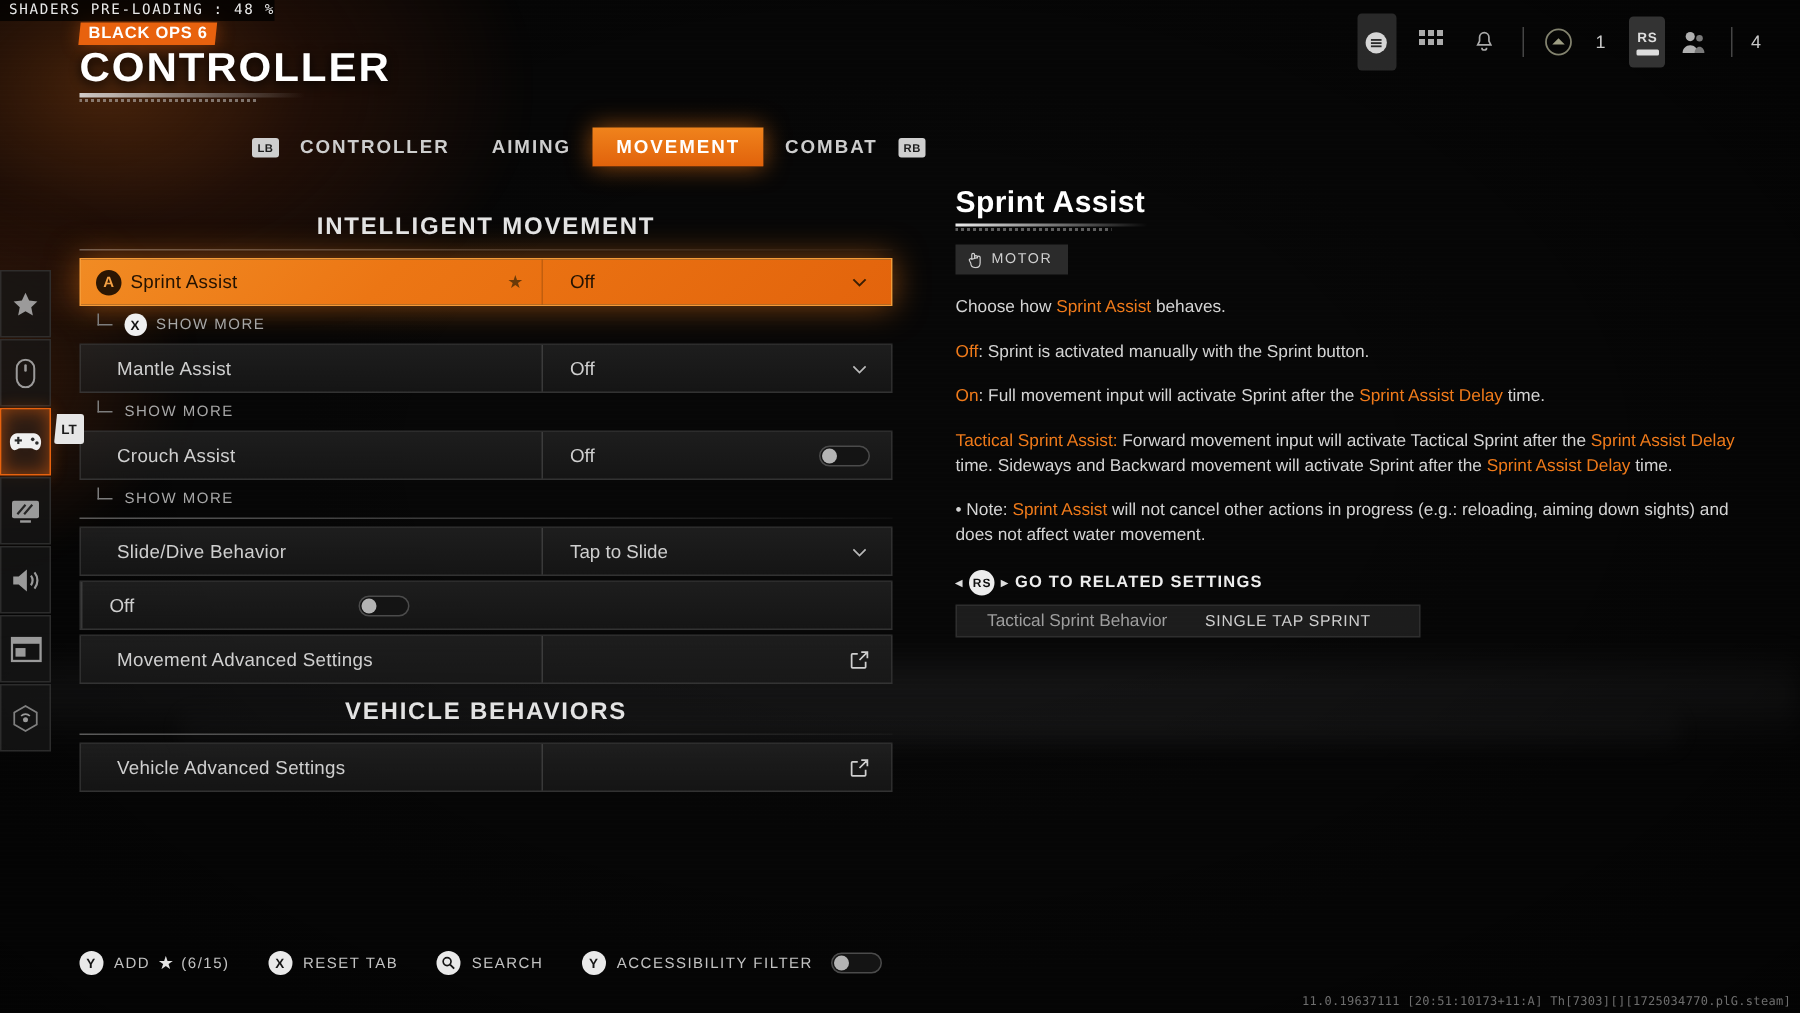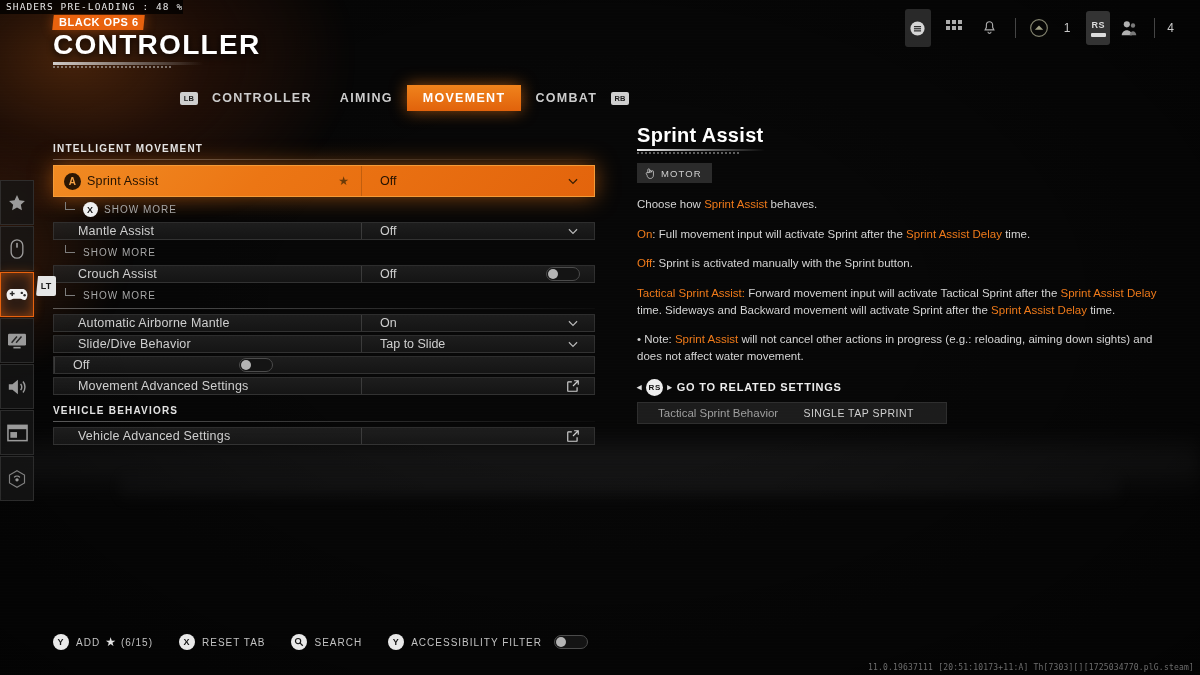--- a/index.html
+++ b/index.html
@@ -104,45 +104,46 @@
   .lnav svg { opacity:.8; }
   .lnav.active svg { opacity:1; }
   #lt-badge {
     position:absolute; left:36px; top:276px; width:20px; height:20px;
     background:#e6e6e6; color:#1b1b1b; font-size:9px; font-weight:bold;
     display:flex; align-items:center; justify-content:center;
     border-radius:2px; clip-path:polygon(10% 0,100% 0,100% 100%,0 100%); z-index:31;
   }
 
   
-  #tabs { position:absolute; left:180px; top:85px; display:flex; align-items:center; z-index:20; }
+  #tabs { position:absolute; left:168px; top:85px; display:flex; align-items:center; z-index:20; }
   .bumper {
     width:18px; height:13px; border-radius:2px; background:#cfcfcf; color:#1c1c1c;
     font-size:7.5px; font-weight:bold; display:flex; align-items:center; justify-content:center;
     letter-spacing:.3px;
   }
   .tab {
     font-size:12.5px; font-weight:bold; letter-spacing:1.3px; color:#cdcdcd;
     padding:6px 14px; font-family:"Liberation Sans Narrow","Liberation Sans",sans-serif;
   }
   .tab.active {
     background:linear-gradient(to bottom,#f0831c,#e1620b); color:#fff;
     box-shadow:0 0 16px rgba(240,120,20,.6); padding:6px 16px;
   }
 
   
   #settings { position:absolute; left:53px; top:133px; width:542px; z-index:15; }
   .sec-head {
-    font-size:10px; font-weight:bold; letter-spacing:1.2px; color:#e3e3e3;
+    font-size:16px; font-weight:bold; letter-spacing:1.2px; color:#e3e3e3;
     margin-top:10px; margin-bottom:5px;
     font-family:"Liberation Sans Narrow","Liberation Sans",sans-serif;
+    text-align:center;
   }
   .sec-rule { height:1px; background:linear-gradient(to right,rgba(190,190,190,.45),rgba(120,120,120,.06)); margin-bottom:5px; }
   .row {
-    display:flex; height:18px; align-items:stretch; margin-bottom:3px;
+    display:flex; height:33px; align-items:stretch; margin-bottom:3px;
     background:linear-gradient(to bottom, rgba(38,38,38,.72), rgba(26,26,26,.72));
     border:1px solid rgba(85,85,85,.38);
   }
   .row.hl {
     background:linear-gradient(135deg,#f18b23 0%,#ec7614 38%,#e3640c 100%);
     border:1px solid #f59b38; height:32px;
     box-shadow:0 0 22px rgba(236,118,20,.55);
   }
   .row .lbl {
     flex:1; display:flex; align-items:center; padding-left:24px;
@@ -183,21 +184,21 @@
   
   #detail { position:absolute; left:637px; top:124px; width:530px; z-index:15; }
   #detail-title {
     font-size:20px; font-weight:bold; color:#fff; letter-spacing:.3px; line-height:1.1;
     font-family:"Liberation Sans Narrow","Liberation Sans",sans-serif;
   }
   #detail-rule { width:128px; height:2px; background:linear-gradient(to right,#ededed,rgba(140,140,140,0)); margin-top:3px; }
   #detail-rule2 { width:104px; height:2px; margin-top:1px;
     background:repeating-linear-gradient(to right, rgba(200,200,200,.45) 0px, rgba(200,200,200,.45) 2px, rgba(0,0,0,0) 2px, rgba(0,0,0,0) 4px); }
   .tag {
-    display:inline-flex; align-items:center; gap:5px; margin-top:9px;
+    display:inline-flex; gap:5px; margin-top:9px;
     background:rgba(52,52,52,.8); padding:4px 10px 4px 8px;
     font-size:9.5px; letter-spacing:1.1px; color:#cfcfcf;
     font-family:"Liberation Sans Narrow","Liberation Sans",sans-serif;
   }
   .ptxt {
     font-size:11.5px; line-height:1.45; color:#d4d4d4; margin-top:13px;
     font-family:"Liberation Sans Narrow","Liberation Sans",sans-serif;
   }
   .or { color:#ef7a1a; }
   .rel-head {
@@ -414,30 +415,20 @@
         </span>
     </div>
   </div>
   <div class="showmore">
     <span class="branch"></span>
     <span>SHOW MORE</span>
   </div>
 
   <div class="sec-rule"></div>
 
-  <div class="row">
-    <div class="lbl">Automatic Airborne Mantle</div>
-    <div class="sep"></div>
-    <div class="val">
-      <span>On</span>
-      <svg class="chev" viewBox="0 0 24 24">
-          <path d="M5 9l7 7 7-7" fill="none" stroke="#b9b9b9" stroke-width="2"></path>
-        </svg>
-    </div>
-  </div>
 
   <div class="row">
     <div class="lbl">Slide/Dive Behavior</div>
     <div class="sep"></div>
     <div class="val">
       <span>Tap to Slide</span>
       <svg class="chev" viewBox="0 0 24 24">
           <path d="M5 9l7 7 7-7" fill="none" stroke="#b9b9b9" stroke-width="2"></path>
         </svg>
     </div>
@@ -491,25 +482,25 @@
       <path d="M4 9V4.2a1.4 1.4 0 0 1 2.8 0V8m0-1.4a1.4 1.4 0 0 1 2.8 0V8m0-1a1.4 1.4 0 0 1 2.8 0v5.2c0 3-2 5-4.6 5C5 17.2 3 15.4 3 12.6l-1.2-2.4a1.3 1.3 0 0 1 2.2-1.4z" fill="none" stroke="#cfcfcf" stroke-width="1.2"></path>
     </svg>
     <span>MOTOR</span>
   </div>
 
   <div class="ptxt">
     <span>Choose how </span><span class="or">Sprint Assist</span><span> behaves.</span>
   </div>
 
   <div class="ptxt">
+    <span class="or">Off</span><span>: Sprint is activated manually with the Sprint button.</span>
+  </div>
+
+  <div class="ptxt">
     <span class="or">On</span><span>: Full movement input will activate Sprint after the </span><span class="or">Sprint Assist Delay</span><span> time.</span>
-  </div>
-
-  <div class="ptxt">
-    <span class="or">Off</span><span>: Sprint is activated manually with the Sprint button.</span>
   </div>
 
   <div class="ptxt">
     <span class="or">Tactical Sprint Assist:</span><span> Forward movement input will activate Tactical Sprint after the </span><span class="or">Sprint Assist Delay</span><span> time. Sideways and Backward movement will activate Sprint after the </span><span class="or">Sprint Assist Delay</span><span> time.</span>
   </div>
 
   <div class="ptxt">
     <span>• </span><span>Note: </span><span class="or">Sprint Assist</span><span> will not cancel other actions in progress (e.g.: reloading, aiming down sights) and does not affect water movement.</span>
   </div>
 

